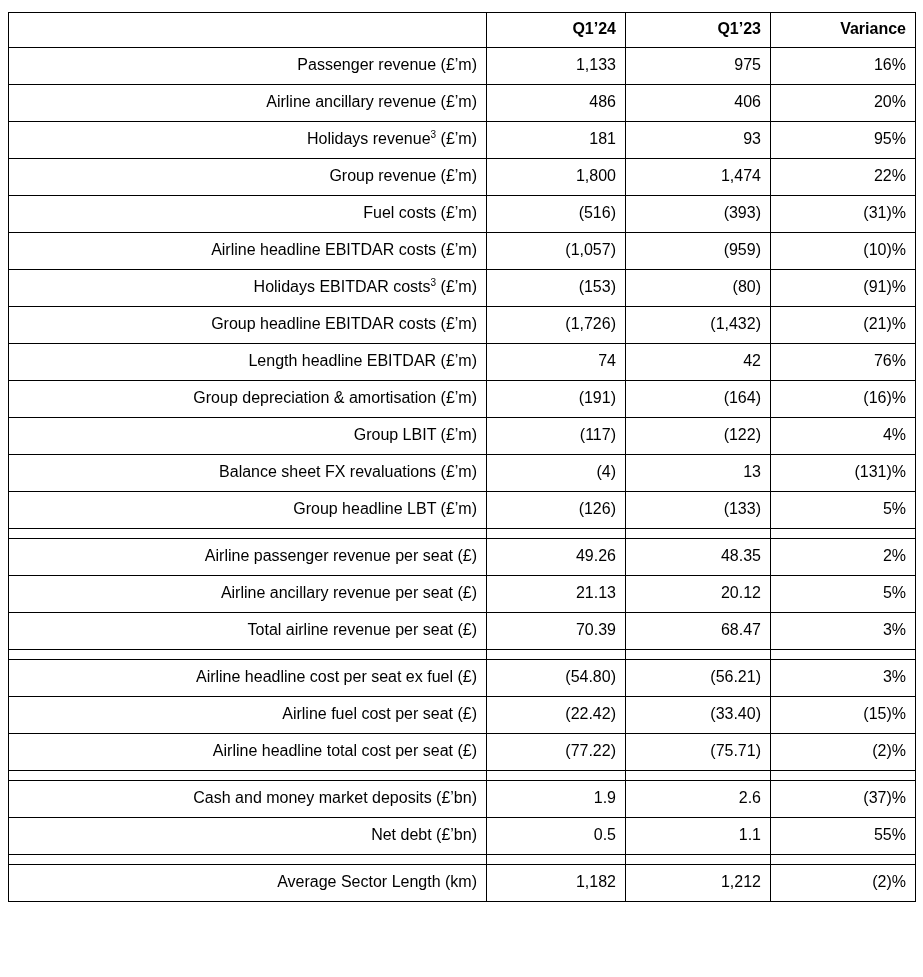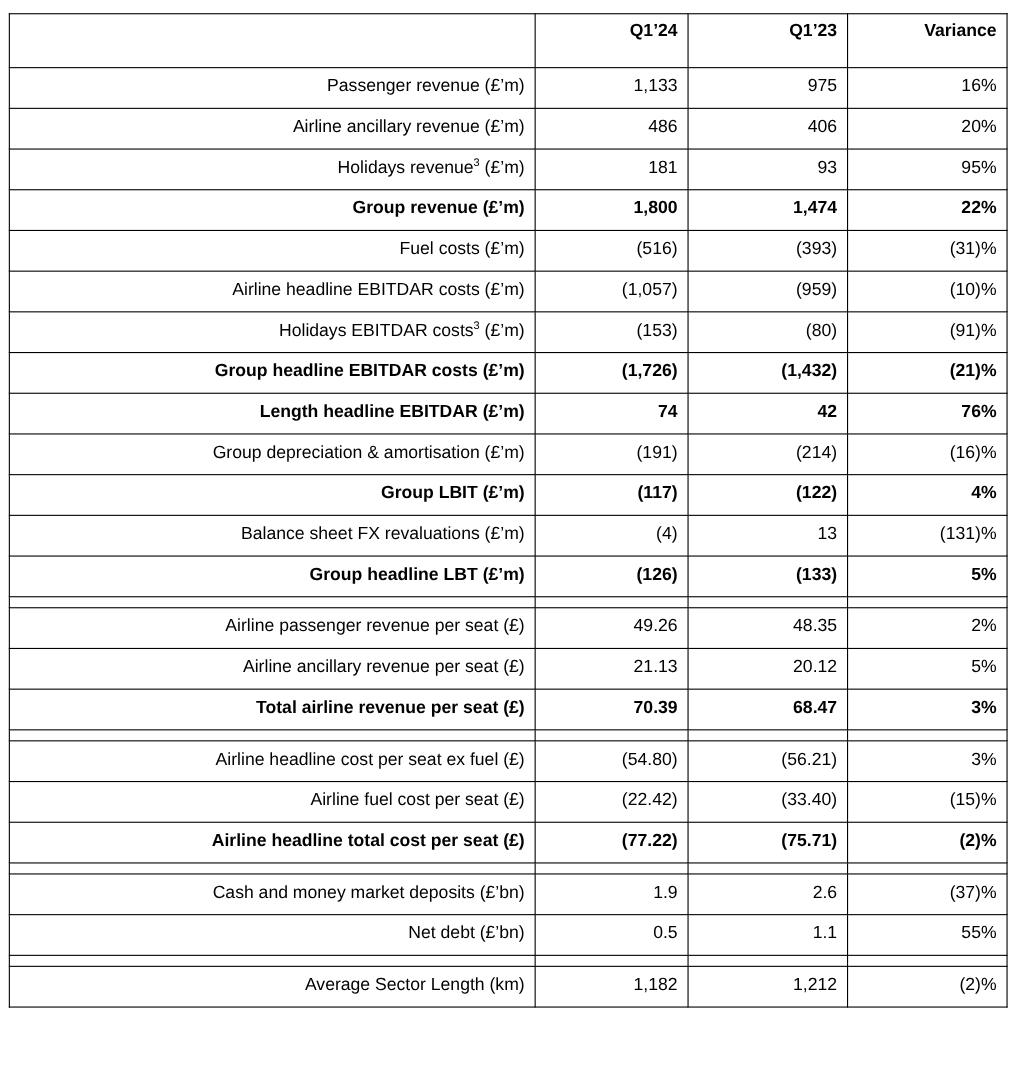--- a/index.html
+++ b/index.html
@@ -24,34 +24,34 @@
   }
   table.fin th, table.fin td {
     border: 1px solid #000000;
     font-size: 16px;
     line-height: 20px;
     vertical-align: top;
     box-sizing: border-box;
     overflow: hidden;
   }
   table.fin thead th {
-    height: 49px;
+    height: 35px;
     font-weight: bold;
     text-align: right;
     padding: 6px 9px 5px 8px;
   }
   table.fin thead th.empty { text-align: left; }
   table.fin td { height: 37px; padding: 7px 9px 6px 8px; }
   table.fin td.label {
     text-align: right;
     padding-left: 8px;
     white-space: pre-line;
   }
   table.fin td.num { text-align: right; }
-  tr.bold td { font-weight: bold; }
+  tr.bold td { font-weight: normal; }
   tr.tall td { height: 58px; }
   tr.spacer td { height: 10px; padding: 0; }
   sup {
     font-size: 10px;
     line-height: 0;
     vertical-align: super;
   }
 </style>
 </head>
 <body>
@@ -123,21 +123,21 @@
         </tr>
         <tr class="bold">
           <td class="label">Length headline EBITDAR (£’m)</td>
           <td class="num">74</td>
           <td class="num">42</td>
           <td class="num">76%</td>
         </tr>
         <tr>
           <td class="label">Group depreciation &amp; amortisation (£’m)</td>
           <td class="num">(191)</td>
-          <td class="num">(214)</td>
+          <td class="num">(164)</td>
           <td class="num">(16)%</td>
         </tr>
         <tr class="bold">
           <td class="label">Group LBIT (£’m)</td>
           <td class="num">(117)</td>
           <td class="num">(122)</td>
           <td class="num">4%</td>
         </tr>
         <tr>
           <td class="label">Balance sheet FX revaluations (£’m)</td>

